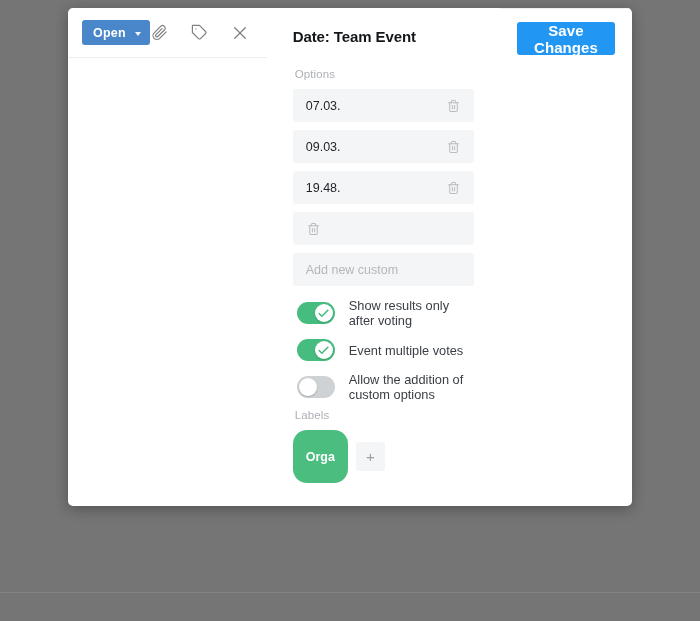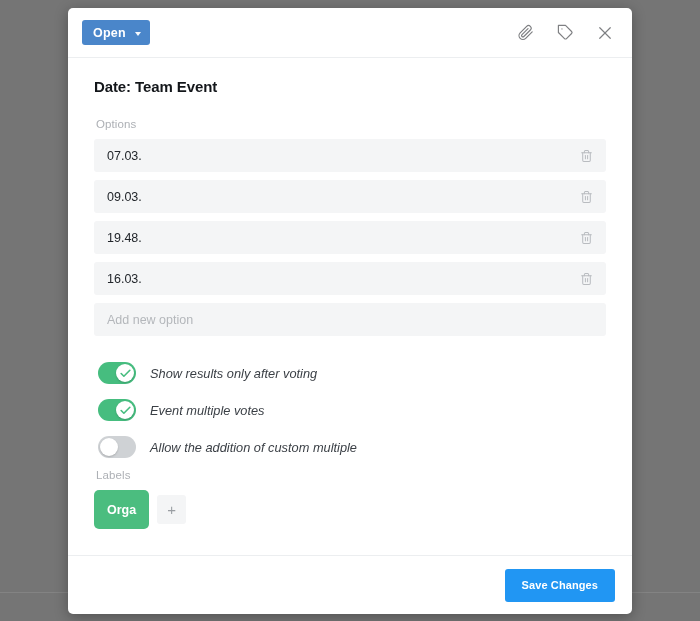--- a/index.html
+++ b/index.html
@@ -29,26 +29,26 @@
     height: 1px;
     background: rgba(255,255,255,0.10);
   }
 
   
   #modal {
     position: absolute;
     left: 68px;
     top: 8px;
     width: 564px;
-    height: 606px;
+    height: 498px;
     background: #ffffff;
     border-radius: 5px;
     box-shadow: 0 3px 14px rgba(0,0,0,0.30);
     display: flex;
-    flex-direction: column;
+    flex-direction: row;
     overflow: hidden;
   }
 
   
   .modal-header {
     height: 50px;
     flex: 0 0 50px;
     border-bottom: 1px solid #eceef0;
     display: flex;
     align-items: center;
@@ -145,22 +145,21 @@
     cursor: pointer;
     color: #b9bcc0;
     flex: 0 0 auto;
   }
   .option-row.new .option-text {
     color: #b4b7bb;
   }
 
   
   .toggles {
-    margin-top: 22px;
-    font-style: italic;
+    margin-top: 12px;
   }
   .toggle-row {
     display: flex;
     align-items: center;
     height: 30px;
     margin-bottom: 7px;
   }
   .switch {
     width: 38px;
     height: 22px;
@@ -198,23 +197,23 @@
   .label-chips {
     display: flex;
     align-items: center;
     gap: 8px;
   }
   .chip {
     background: #4bbd7f;
     color: #ffffff;
     font-size: 12.5px;
     font-weight: bold;
-    border-radius: 5px;
+    border-radius: 14px;
     height: 29px;
-    padding: 5px 13px;
+    padding: 12px 13px;
     display: flex;
     align-items: center;
     cursor: pointer;
   }
   .chip-add {
     background: #f4f5f6;
     color: #9a9ea3;
     border-radius: 3px;
     height: 29px;
     width: 29px;
@@ -237,21 +236,21 @@
     padding: 0 17px;
     box-sizing: border-box;
   }
   .save-btn {
     background: #2196f3;
     color: #ffffff;
     border: none;
     border-radius: 3px;
     height: 33px;
     padding: 0 17px;
-    font-size: 11px;
+    font-size: 15px;
     font-weight: bold;
     cursor: pointer;
     font-family: "Liberation Sans", sans-serif;
     letter-spacing: 0.1px;
   }
 </style>
 </head>
 <body>
 
 <div id="backdrop">
@@ -327,33 +326,32 @@
           <svg width="13" height="14" viewBox="0 0 24 24" fill="none" stroke="currentColor" stroke-width="1.9" stroke-linecap="round" stroke-linejoin="round">
             <polyline points="3 6 21 6"></polyline>
             <path d="M19 6v14a2 2 0 0 1-2 2H7a2 2 0 0 1-2-2V6m3 0V4a2 2 0 0 1 2-2h4a2 2 0 0 1 2 2v2"></path>
             <line x1="10" y1="11" x2="10" y2="17"></line>
             <line x1="14" y1="11" x2="14" y2="17"></line>
           </svg>
         </span>
       </div>
 
       <div class="option-row">
-        <span class="option-text">16.03.</span>
         <span class="trash-btn">
           <svg width="13" height="14" viewBox="0 0 24 24" fill="none" stroke="currentColor" stroke-width="1.9" stroke-linecap="round" stroke-linejoin="round">
             <polyline points="3 6 21 6"></polyline>
             <path d="M19 6v14a2 2 0 0 1-2 2H7a2 2 0 0 1-2-2V6m3 0V4a2 2 0 0 1 2-2h4a2 2 0 0 1 2 2v2"></path>
             <line x1="10" y1="11" x2="10" y2="17"></line>
             <line x1="14" y1="11" x2="14" y2="17"></line>
           </svg>
         </span>
       </div>
 
       <div class="option-row new">
-        <span class="option-text">Add new option</span>
+        <span class="option-text">Add new custom</span>
       </div>
 
     </div>
 
     <div class="toggles">
 
       <div class="toggle-row">
         <div class="switch on">
           <span class="knob">
             <svg width="13" height="13" viewBox="0 0 24 24" fill="none" stroke="#46bd7f" stroke-width="3" stroke-linecap="round" stroke-linejoin="round">
@@ -372,21 +370,21 @@
             </svg>
           </span>
         </div>
         <span class="toggle-label">Event multiple votes</span>
       </div>
 
       <div class="toggle-row">
         <div class="switch">
           <span class="knob"></span>
         </div>
-        <span class="toggle-label">Allow the addition of custom multiple</span>
+        <span class="toggle-label">Allow the addition of custom options</span>
       </div>
 
     </div>
 
     <div class="labels-section">
       <div class="field-label">Labels</div>
       <div class="label-chips">
         <span class="chip">Orga</span>
         <span class="chip-add">+</span>
       </div>

